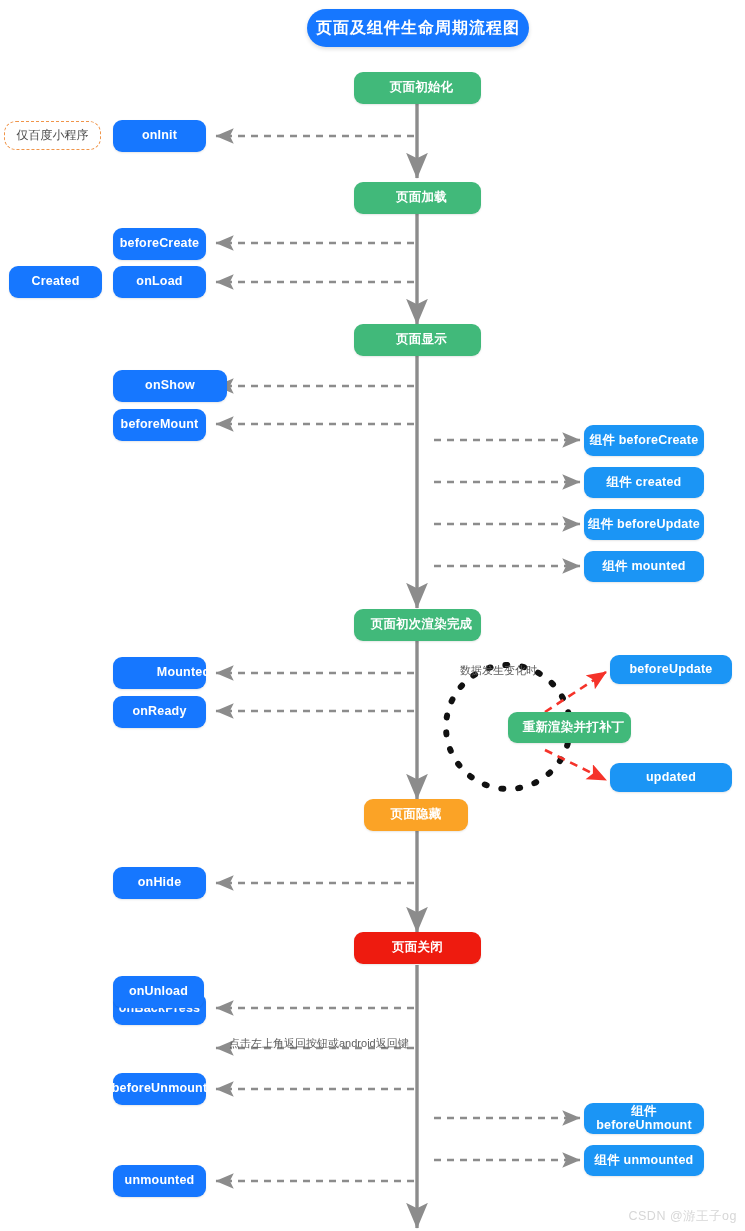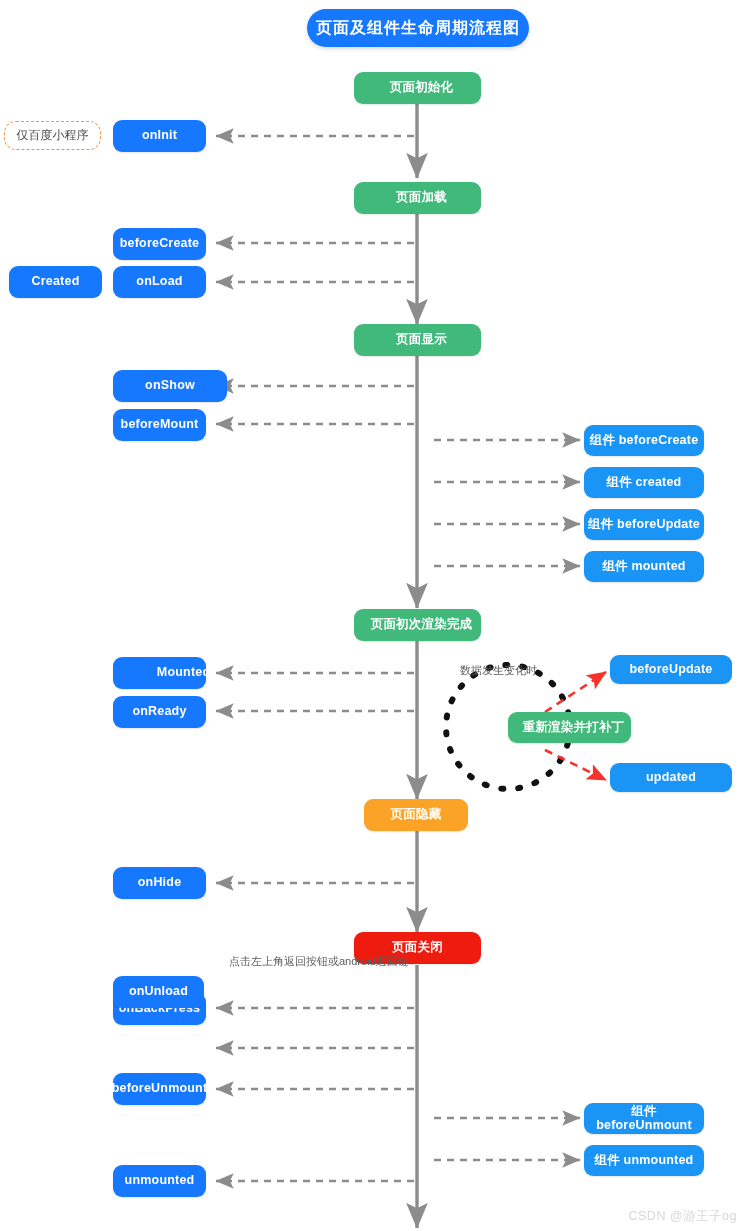--- a/index.html
+++ b/index.html
@@ -136,16 +136,16 @@
   <div class="node blue-lt" style="left:584px;top:467px;width:120px;height:31px;">组件 created</div>
   <div class="node blue-lt" style="left:584px;top:509px;width:120px;height:31px;">组件 beforeUpdate</div>
   <div class="node blue-lt" style="left:584px;top:551px;width:120px;height:31px;">组件 mounted</div>
   <div class="node blue-lt" style="left:584px;top:1103px;width:120px;height:31px;">组件 beforeUnmount</div>
   <div class="node blue-lt" style="left:584px;top:1145px;width:120px;height:31px;">组件 unmounted</div>
 
   <div class="node blue-lt" style="left:610px;top:655px;width:122px;height:29px;">beforeUpdate</div>
   <div class="node blue-lt" style="left:610px;top:763px;width:122px;height:29px;">updated</div>
 
   <div class="note" style="left:460px;top:663px;">数据发生变化时</div>
-  <div class="note" style="left:229px;top:954px;">点击左上角返回按钮或android返回键</div>
+  <div class="note" style="left:229px;top:1036px;">点击左上角返回按钮或android返回键</div>
 
   <div class="watermark">CSDN @游王子og</div>
 </div>
 
 </body></html>

